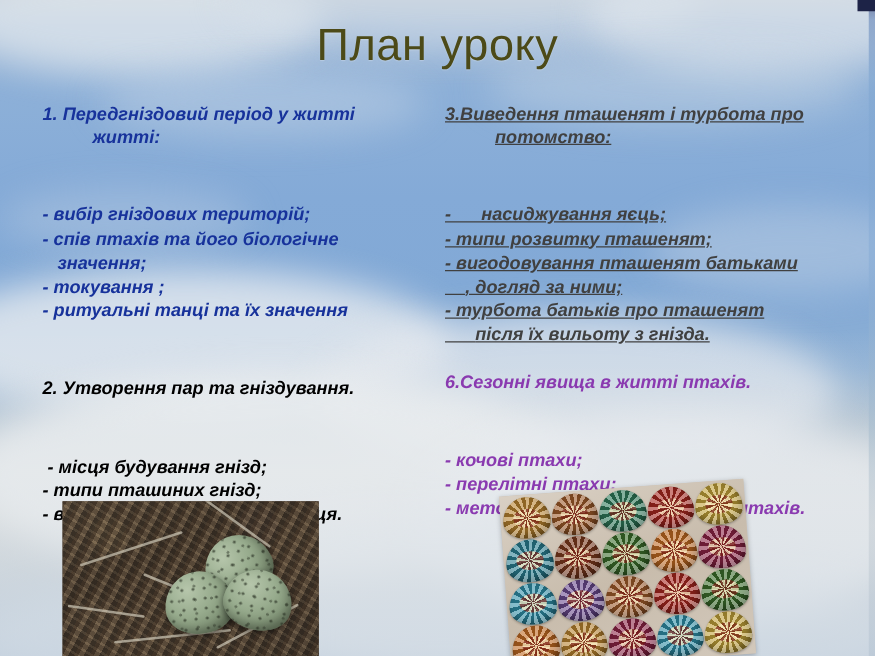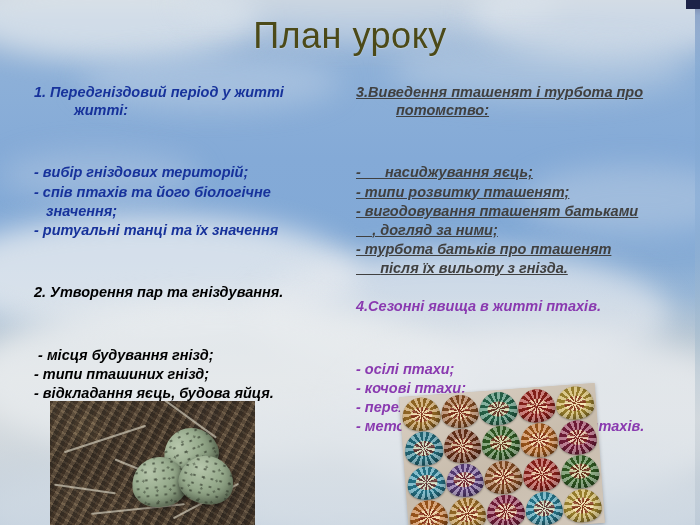--- a/index.html
+++ b/index.html
@@ -258,20 +258,21 @@
     <div class="blockgroup" id="blk1">
       <div class="head">
         <span>1. Передгніздовий період у житті</span>
         <span class="cont">житті:</span>
       </div>
       <div class="sp-md"></div>
       <ul class="items">
         <li>- вибір гніздових територій;</li>
         <li>- спів птахів та його біологічне</li>
         <li>   значення;</li>
+        <li>- токування ;</li>
         <li>- ритуальні танці та їх значення</li>
       </ul>
     </div>
 
     <div class="sp-blk"></div>
 
     <div class="blockgroup" id="blk2">
       <div class="head">
         <span>2. Утворення пар та гніздування.</span>
       </div>
@@ -299,25 +300,24 @@
         <li>    , догляд за ними;</li>
         <li>- турбота батьків про пташенят</li>
         <li>      після їх вильоту з гнізда.</li>
       </ul>
     </div>
 
     <div class="sp-sm"></div>
 
     <div class="blockgroup" id="blk4">
       <div class="head">
-        <span>4.Сезонні явища в житті птахів.</span>
+        <span>6.Сезонні явища в житті птахів.</span>
       </div>
       <div class="sp-md"></div>
       <ul class="items">
-        <li>- осілі птахи;</li>
         <li>- кочові птахи;</li>
         <li>- перелітні птахи;</li>
         <li>- методи вивчення перельотів птахів.</li>
       </ul>
     </div>
   </div>
 
   <div class="photo" id="photo-nest">
     <div class="litter"></div>
     <div class="twig t1"></div>

